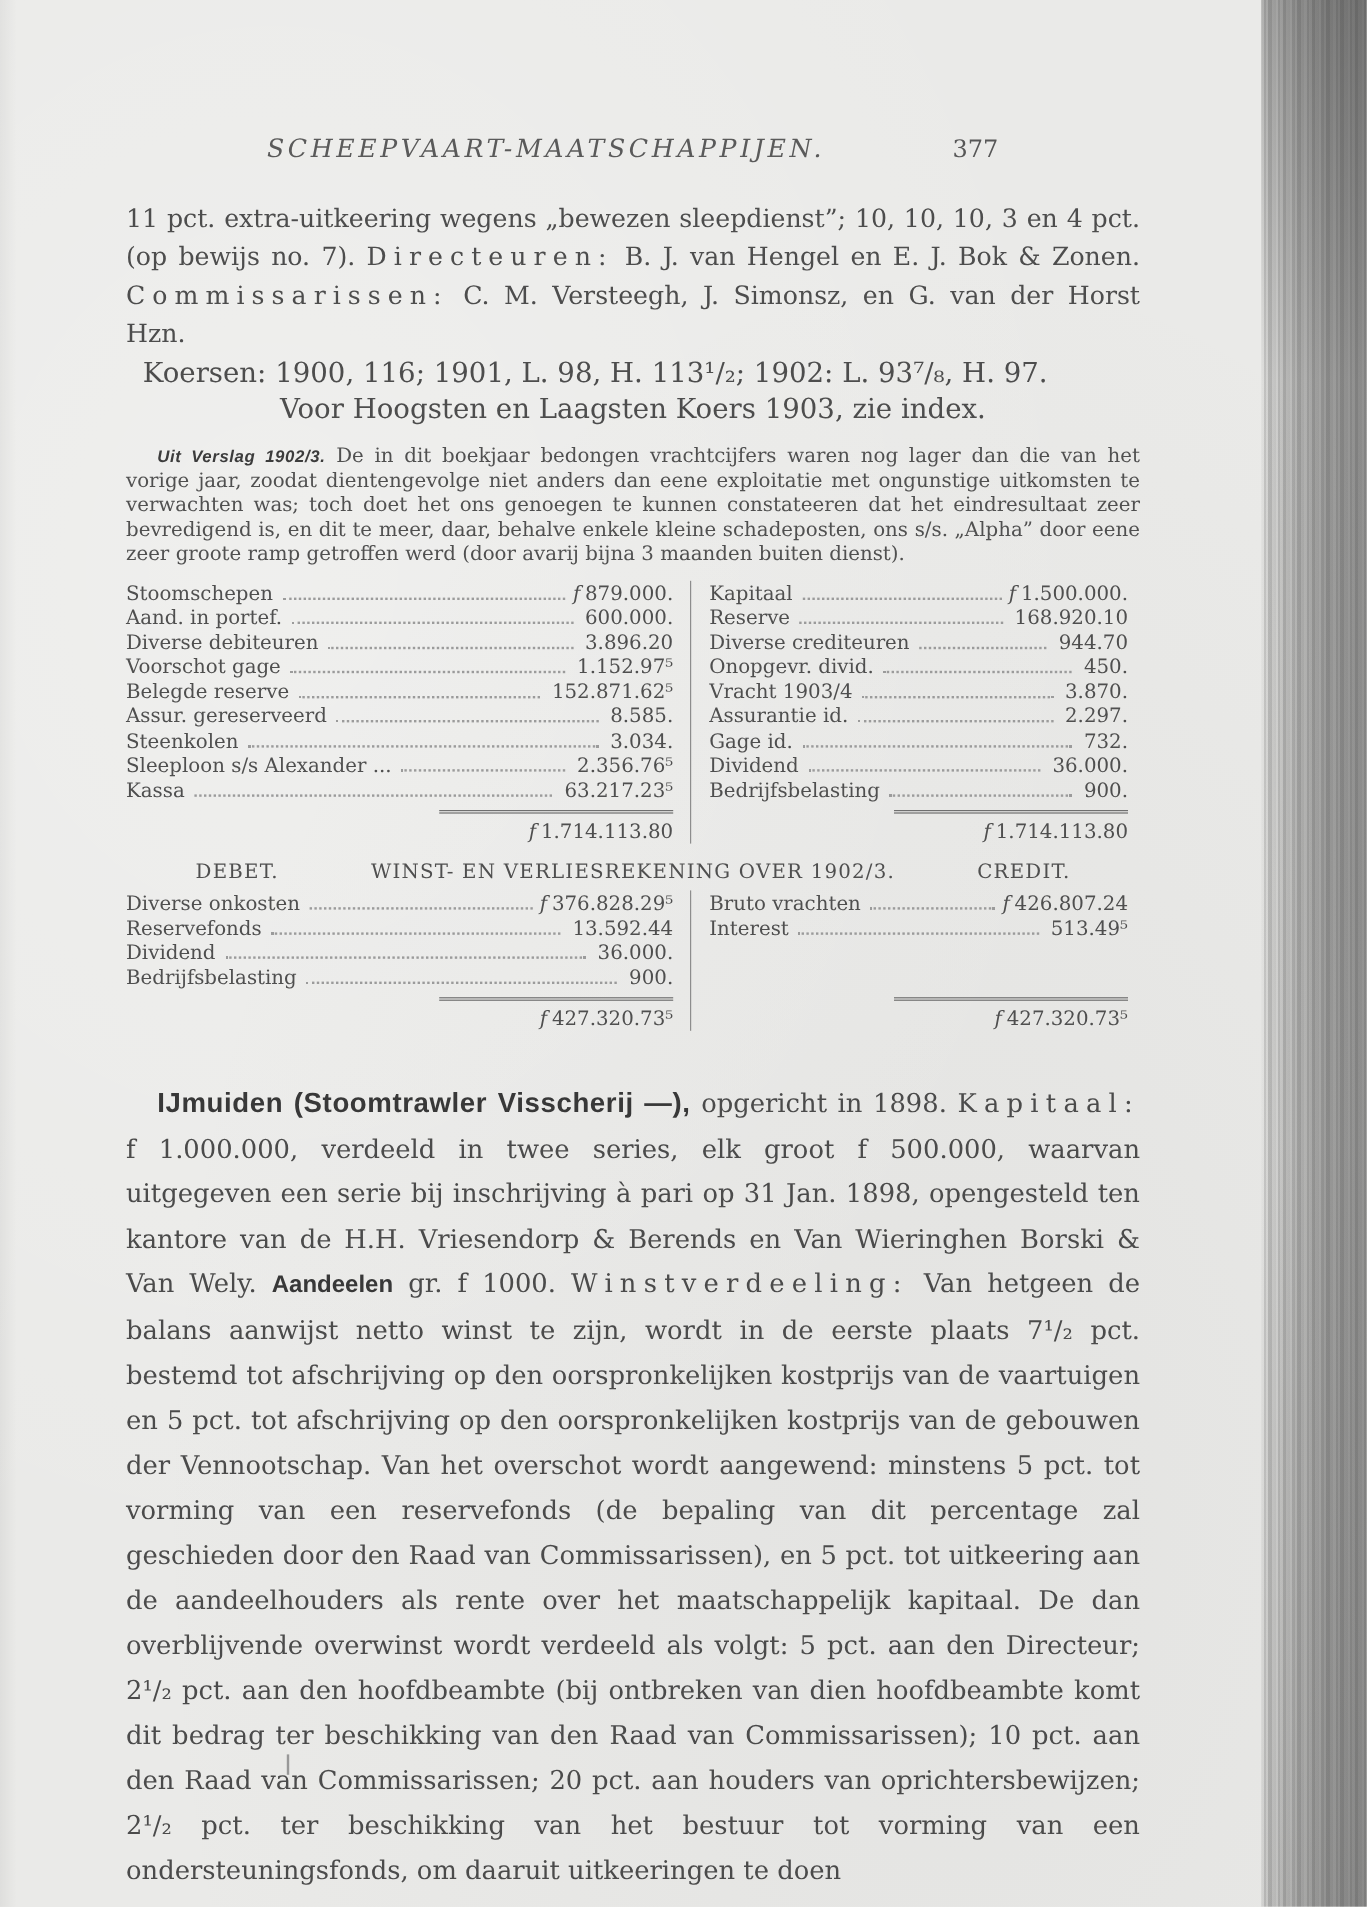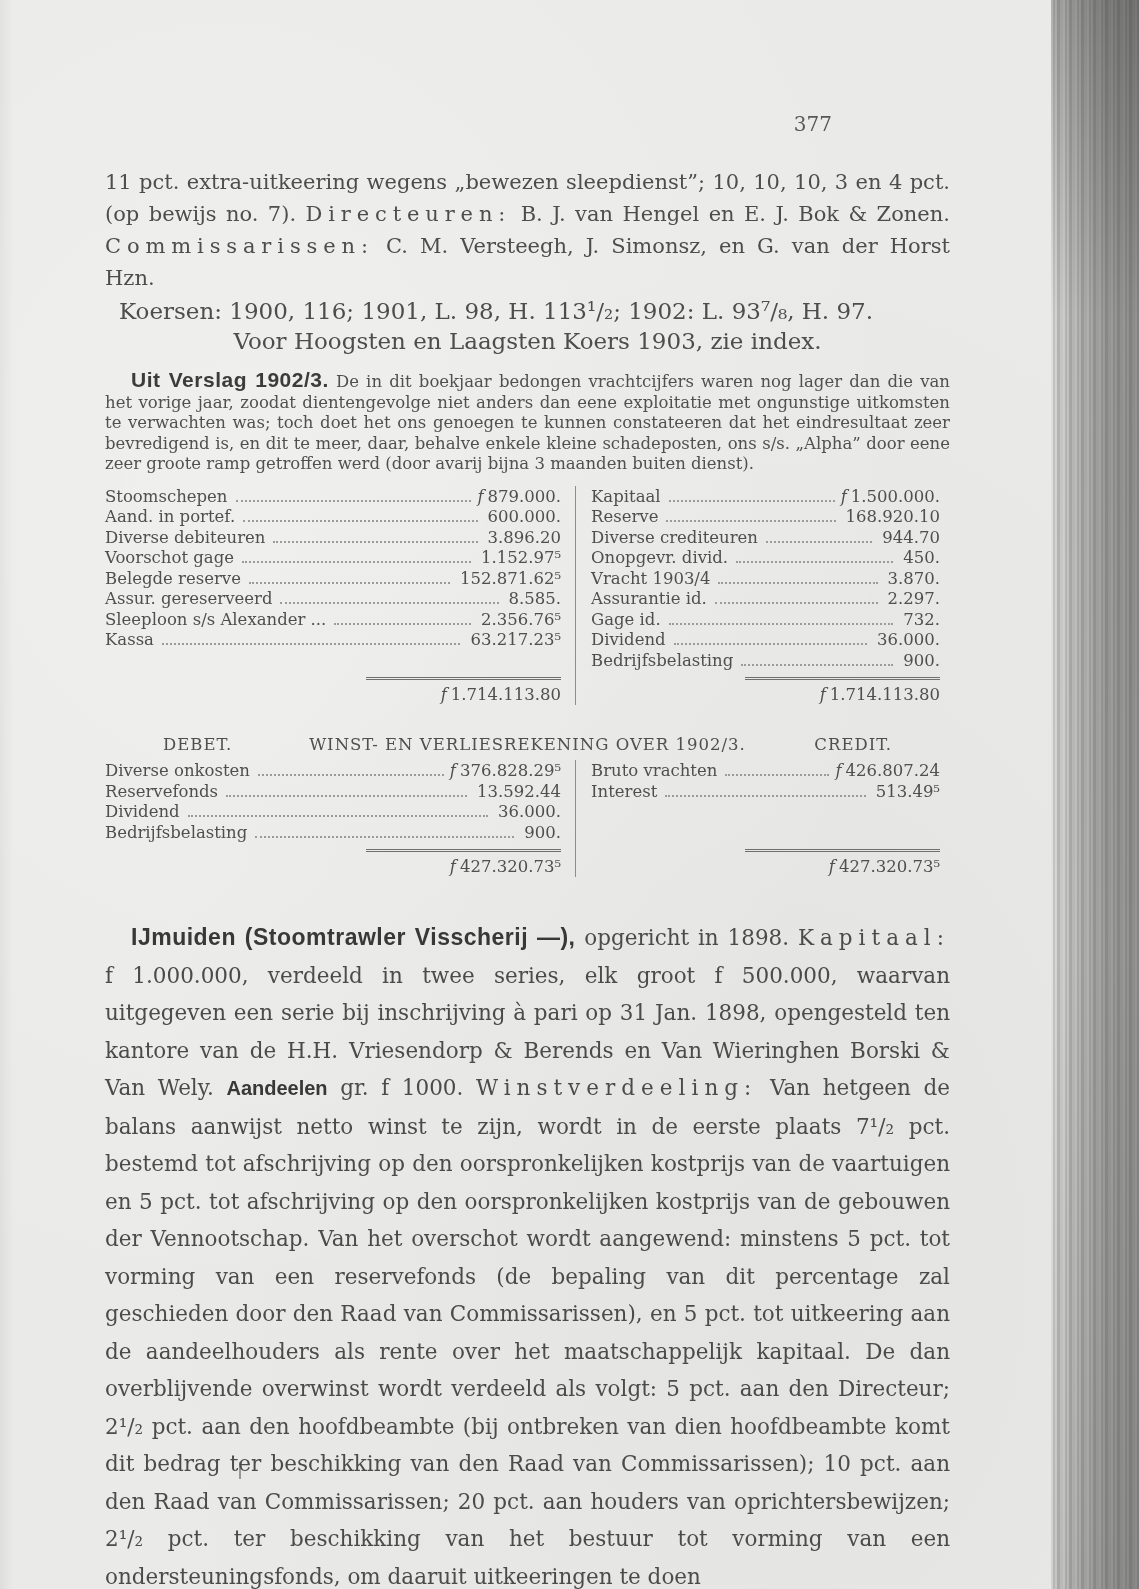--- a/index.html
+++ b/index.html
@@ -51,21 +51,21 @@
   .line { font-size:23px; line-height:30px; }
   .koersen { padding-left:14px; margin-top:2px; }
   .index-line { text-align:center; }
 
   .verslag {
     margin:14px 0 0 0; font-size:16.5px; line-height:20.5px;
     text-align:justify; text-indent:26px; color:#505050;
   }
   .boldlabel {
     font-family:"Liberation Sans", sans-serif; font-weight:bold;
-    font-size:21px; color:#3c3c3c; letter-spacing:0.5px;
+    font-size:14px; color:#3c3c3c; letter-spacing:0.5px;font-style:italic;
   }
 
   
   .fin-table { margin-top:12px; font-size:16.5px; color:#4f4f4f; }
   .fin-header { position:relative; height:24px; margin-bottom:2px; }
   .fh-left  { position:absolute; left:86px;  letter-spacing:1px; }
   .fh-title { position:absolute; left:0; width:100%; text-align:center; letter-spacing:1px; }
   .fh-right { position:absolute; right:52px; letter-spacing:1px; }
 
   .fin-body { position:relative; }
@@ -102,20 +102,21 @@
 </style>
 </head>
 <body>
 
 <div class="binding"></div>
 <div class="artifact"></div>
 
 <div class="content">
 
   <div class="running-header">
+    <span class="rh-title">SCHEEPVAART-MAATSCHAPPIJEN.</span>
     <span class="rh-num">377</span>
   </div>
 
   <p class="body-par"><span>11 pct. extra-uitkeering wegens „bewezen sleepdienst”; 10, 10, 10, 3 en 4 pct. (op bewijs no. 7). </span><span class="spaced">Directeuren:</span><span> B. J. van Hengel en E. J. Bok &amp; Zonen. </span><span class="spaced">Commissarissen:</span><span> C. M. Versteegh, J. Simonsz, en G. van der Horst Hzn.</span></p>
 
   <div class="line koersen">Koersen: 1900, 116; 1901, L. 98, H. 113¹/₂; 1902: L. 93⁷/₈, H. 97.</div>
   <div class="line index-line">Voor Hoogsten en Laagsten Koers 1903, zie index.</div>
 
   <p class="verslag"><span class="boldlabel">Uit Verslag 1902/3.</span><span> De in dit boekjaar bedongen vrachtcijfers waren nog lager dan die van het vorige jaar, zoodat dientengevolge niet anders dan eene exploitatie met ongunstige uitkomsten te verwachten was; toch doet het ons genoegen te kunnen constateeren dat het eindresultaat zeer bevredigend is, en dit te meer, daar, behalve enkele kleine schadeposten, ons s/s. „Alpha” door eene zeer groote ramp getroffen werd (door avarij bijna 3 maanden buiten dienst).</span></p>
 
@@ -160,20 +161,26 @@
               <span class="fr-amt">152.871.62⁵</span>
             </div>
 
             <div class="fin-row">
               <span class="fr-label">Assur. gereserveerd</span>
               <span class="fr-leader"></span>
               <span class="fr-cur"></span>
               <span class="fr-amt">8.585.</span>
             </div>
 
+            <div class="fin-row">
+              <span class="fr-label">Steenkolen</span>
+              <span class="fr-leader"></span>
+              <span class="fr-cur"></span>
+              <span class="fr-amt">3.034.</span>
+            </div>
 
             <div class="fin-row">
               <span class="fr-label">Sleeploon s/s Alexander ...</span>
               <span class="fr-leader"></span>
               <span class="fr-cur"></span>
               <span class="fr-amt">2.356.76⁵</span>
             </div>
 
             <div class="fin-row">
               <span class="fr-label">Kassa</span>
@@ -254,21 +261,21 @@
           <div class="tot-line"><span class="fr-cur">f</span><span>1.714.113.80</span></div>
         </div>
         <div class="tot-right">
           <div class="rule-double"></div>
           <div class="tot-line"><span class="fr-cur">f</span><span>1.714.113.80</span></div>
         </div>
       </div>
     </div>
   </div>
 
-  <div class="fin-table" style="margin-top:30px;">
+  <div class="fin-table" style="margin-top:14px;">
     <div class="fin-header">
       <span class="fh-left" style="left:58px;">DEBET.</span>
       <span class="fh-title">WINST- EN VERLIESREKENING OVER 1902/3.</span>
       <span class="fh-right" style="right:58px;">CREDIT.</span>
     </div>
     <div class="fin-body">
       <div class="fin-divider"></div>
       <div class="fin-cols">
         <div class="col-left">
 

